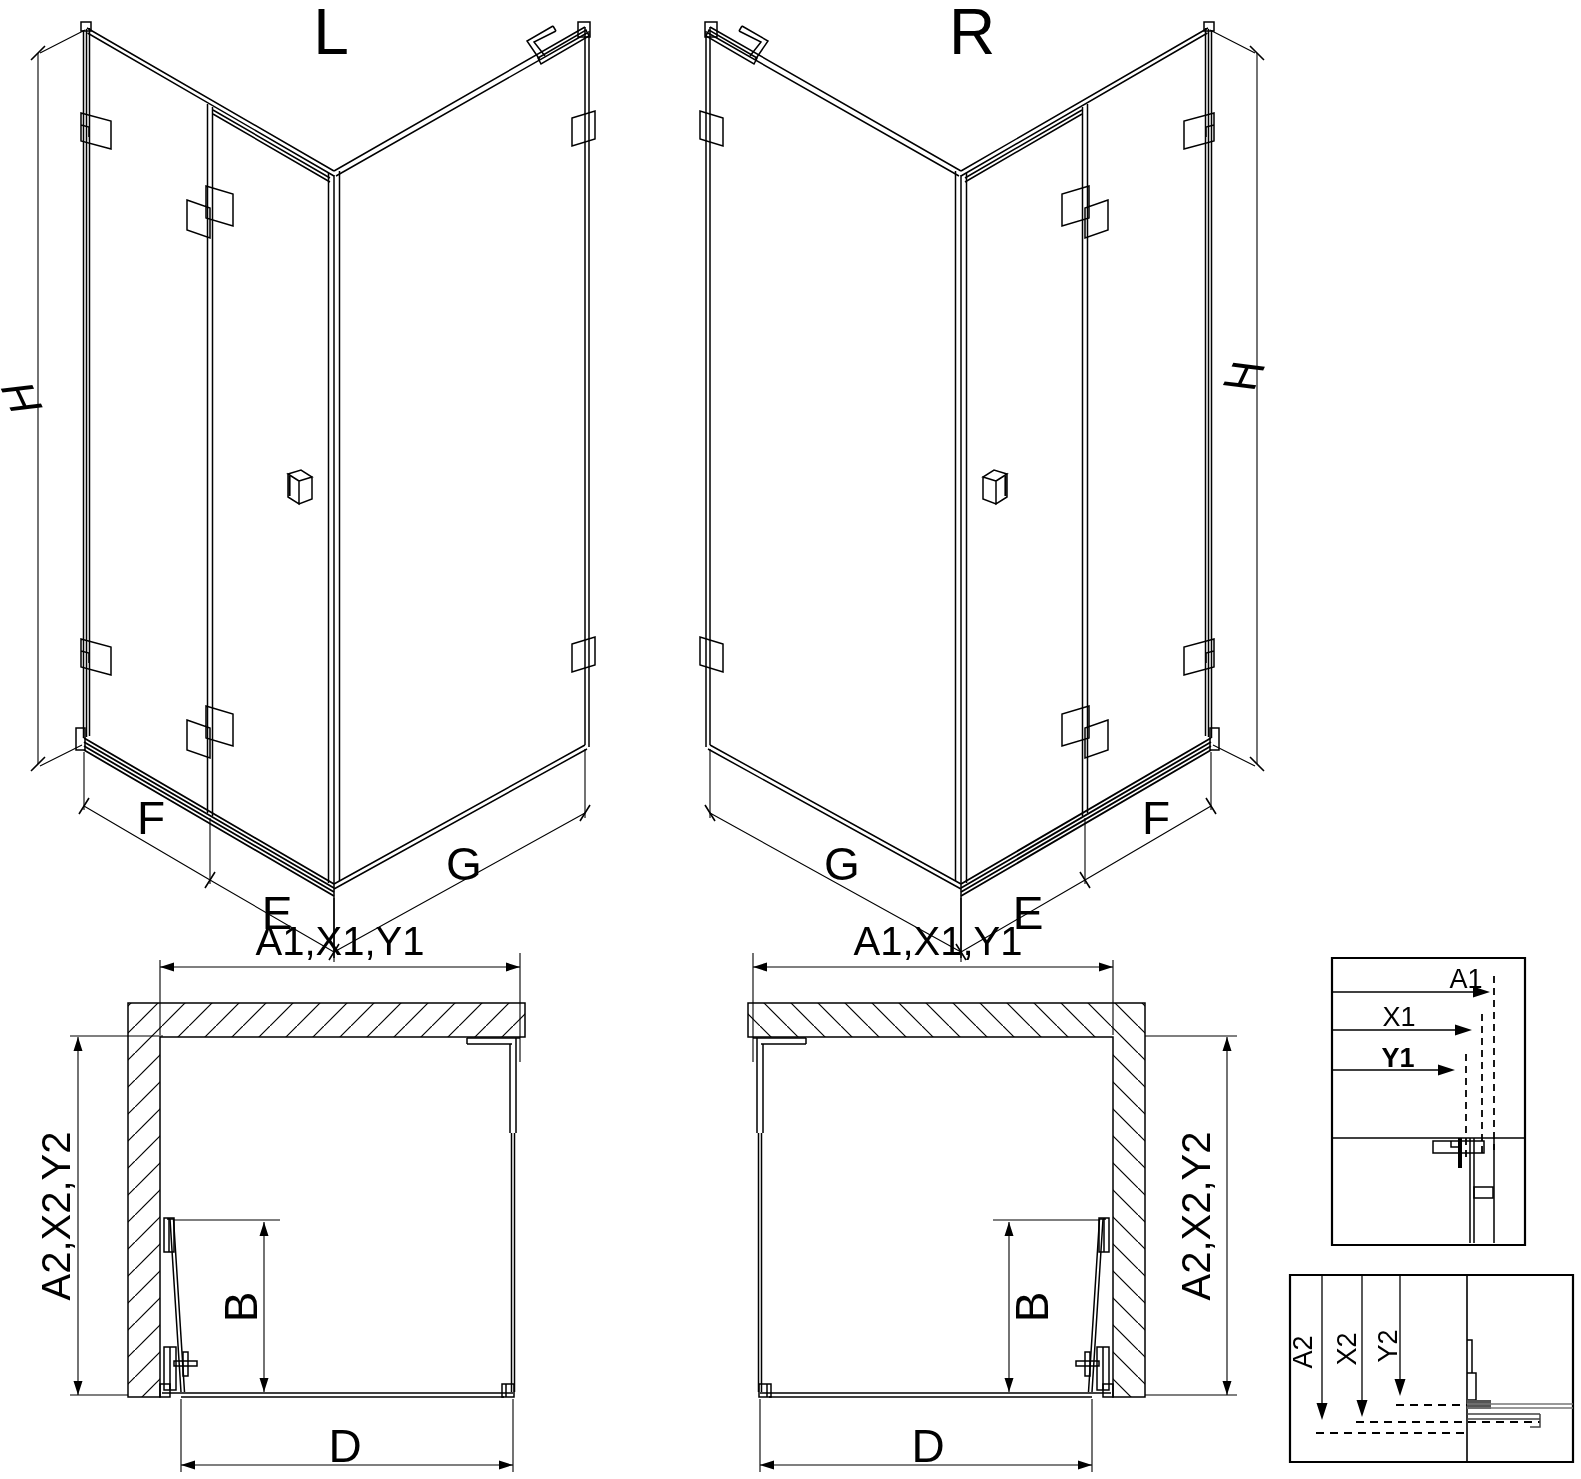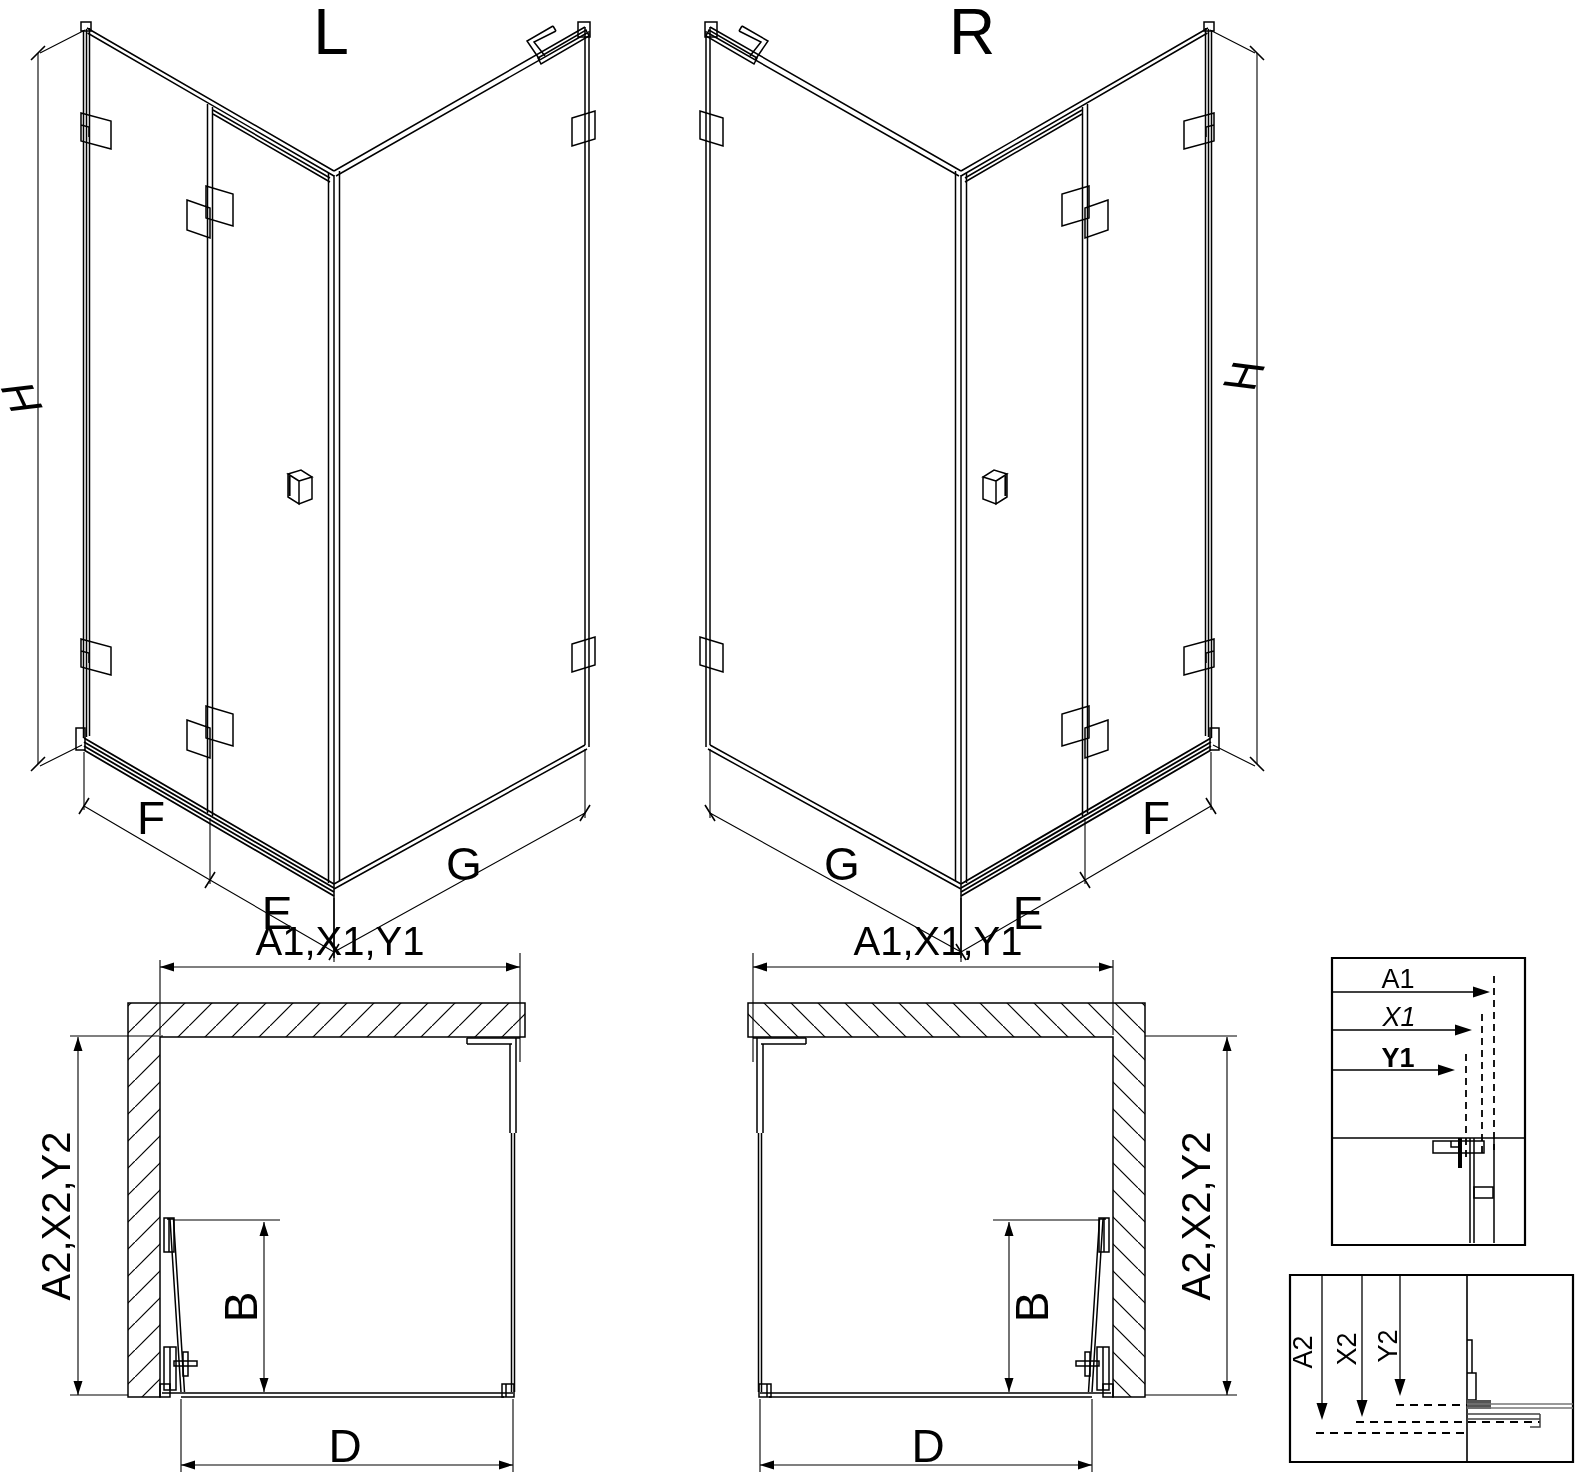--- a/index.html
+++ b/index.html
@@ -229,21 +229,21 @@
 <div class="lbl lbl-plan" style="left:340px;top:941px;">A1,X1,Y1</div>
 <div class="lbl lbl-plan rot-ccw" style="left:56px;top:1216px;">A2,X2,Y2</div>
 <div class="lbl lbl-dim rot-ccw" style="left:241px;top:1307px;">B</div>
 <div class="lbl lbl-dim" style="left:345px;top:1446px;">D</div>
 
 <div class="lbl lbl-plan" style="left:938px;top:941px;">A1,X1,Y1</div>
 <div class="lbl lbl-plan rot-ccw" style="left:1196px;top:1216px;">A2,X2,Y2</div>
 <div class="lbl lbl-dim rot-ccw" style="left:1032px;top:1307px;">B</div>
 <div class="lbl lbl-dim" style="left:928px;top:1446px;">D</div>
 
-<div class="lbl lbl-detail" style="left:1398px;top:979px;">A1</div>
-<div class="lbl lbl-detail" style="left:1399px;top:1017px;font-style:italic;">X1</div>
+<div class="lbl lbl-detail" style="left:1466px;top:979px;">A1</div>
+<div class="lbl lbl-detail" style="left:1399px;top:1017px;">X1</div>
 <div class="lbl lbl-detail" style="left:1398px;top:1058px;font-weight:bold;">Y1</div>
 
 <div class="lbl lbl-detail rot-ccw" style="left:1303px;top:1352px;">A2</div>
 <div class="lbl lbl-detail rot-ccw" style="left:1347px;top:1349px;">X2</div>
 <div class="lbl lbl-detail rot-ccw" style="left:1388px;top:1346px;">Y2</div>
 
 </div>
 
 </body></html>

